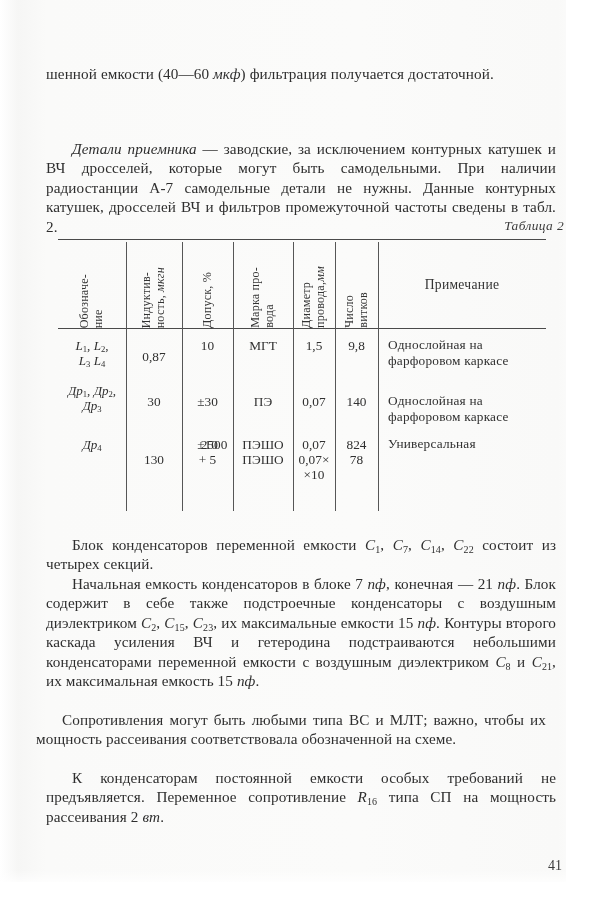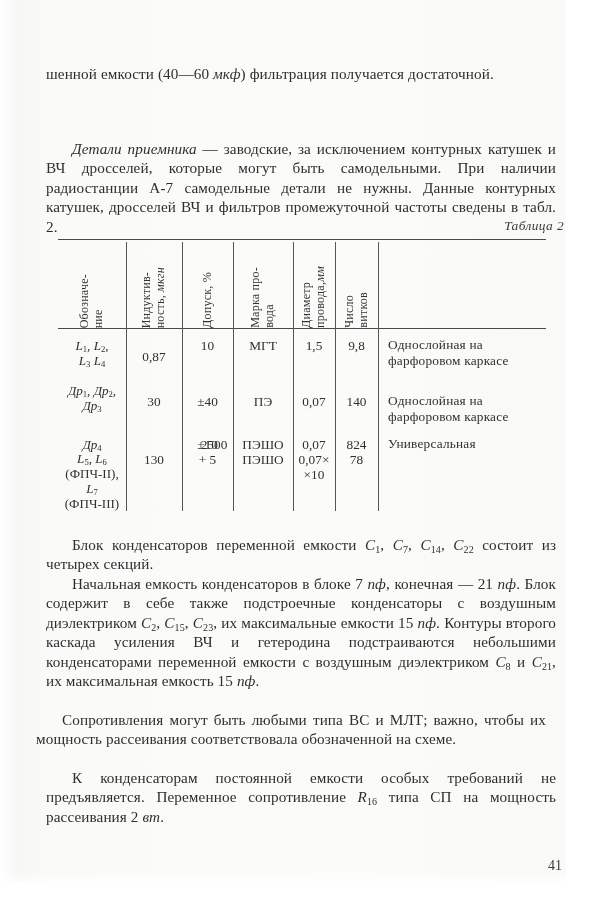--- a/index.html
+++ b/index.html
@@ -234,46 +234,48 @@
 вода</div>
       </div>
       <div class="hcell" style="left:235px; width:42px;">
         <div class="vtext" id="hdr-wire-diameter">Диаметр
 провода,<span class="it">мм</span></div>
       </div>
       <div class="hcell" style="left:277px; width:43px;">
         <div class="vtext" id="hdr-turns">Число
 витков</div>
       </div>
+      <div class="hcell-flat" style="left:320px; width:168px;">
+        <span id="hdr-note">Примечание</span>
+      </div>
 
       <div class="desig" style="position:absolute; left:0px; top:99px; width:68px;" id="r0-desig"><i>L</i><sub>1</sub>, <i>L</i><sub>2</sub>,<br><i>L</i><sub>3</sub> <i>L</i><sub>4</sub></div>
       <div class="dcell ctr" style="left:68px; top:110px; width:56px;">0,87</div>
       <div class="dcell ctr" style="left:124px; top:99px; width:51px;">10</div>
       <div class="dcell ctr" style="left:175px; top:99px; width:60px;">МГТ</div>
       <div class="dcell ctr" style="left:235px; top:99px; width:42px;">1,5</div>
       <div class="dcell ctr" style="left:277px; top:99px; width:43px;">9,8</div>
       <div class="note" style="position:absolute; left:330px; top:98px; width:158px;">Однослойная на фарфоровом каркасе</div>
 
       <div class="desig" style="position:absolute; left:0px; top:144px; width:68px;" id="r1-desig"><i>Др</i><sub>1</sub>, <i>Др</i><sub>2</sub>,<br><i>Др</i><sub>3</sub></div>
       <div class="dcell ctr" style="left:68px; top:155px; width:56px;">30</div>
-      <div class="dcell ctr" style="left:124px; top:155px; width:51px;">±40</div>
+      <div class="dcell ctr" style="left:124px; top:155px; width:51px;">±30</div>
       <div class="dcell ctr" style="left:175px; top:155px; width:60px;">ПЭ</div>
       <div class="dcell ctr" style="left:235px; top:155px; width:42px;">0,07</div>
       <div class="dcell ctr" style="left:277px; top:155px; width:43px;">140</div>
       <div class="note" style="position:absolute; left:330px; top:154px; width:158px;">Однослойная на фарфоровом каркасе</div>
 
       <div class="desig" style="position:absolute; left:0px; top:198px; width:68px;" id="r2-desig"><i>Др</i><sub>4</sub></div>
       <div class="dcell ctr" style="left:80px; top:198px; width:56px;padding-left:48px;">2500</div>
       <div class="dcell ctr" style="left:124px; top:198px; width:51px;">±10</div>
       <div class="dcell ctr" style="left:175px; top:198px; width:60px;">ПЭШО</div>
       <div class="dcell ctr" style="left:235px; top:198px; width:42px;">0,07</div>
       <div class="dcell ctr" style="left:277px; top:198px; width:43px;">824</div>
       <div class="note" style="position:absolute; left:330px; top:197px; width:158px;">Универсальная</div>
 
-      <div class="desig" style="position:absolute; left:0px; top:212px; width:68px;" id="r3-desig"><i>L</i><sub>5</sub>, <i>L</i><sub>6</sub><br>(ФПЧ-II),<br><i>L</i><sub>7</sub><br>(ФПЧ-III)</div>
       <div class="dcell ctr" style="left:68px; top:213px; width:56px;">130</div>
       <div class="dcell ctr" style="left:124px; top:213px; width:51px;">+ 5</div>
       <div class="dcell ctr" style="left:175px; top:213px; width:60px;">ПЭШО</div>
       <div class="dcell ctr" id="r3-diam" style="left:235px; top:213px; width:42px; white-space:pre-line;">0,07×
 ×10</div>
       <div class="dcell ctr" style="left:277px; top:213px; width:43px;">78</div>
       <div class="note" style="position:absolute; left:330px; top:212px; width:158px;"></div>
     </div>
 
     <div class="para" id="para-block" style="left:46px; top:535px; width:510px;"><span class="ind"></span>Блок конденсаторов переменной емкости <span class="sym">C</span><sub>1</sub>, <span class="sym">C</span><sub>7</sub>, <span class="sym">C</span><sub>14</sub>, <span class="sym">C</span><sub>22</sub> состоит из четырех секций.</div>

